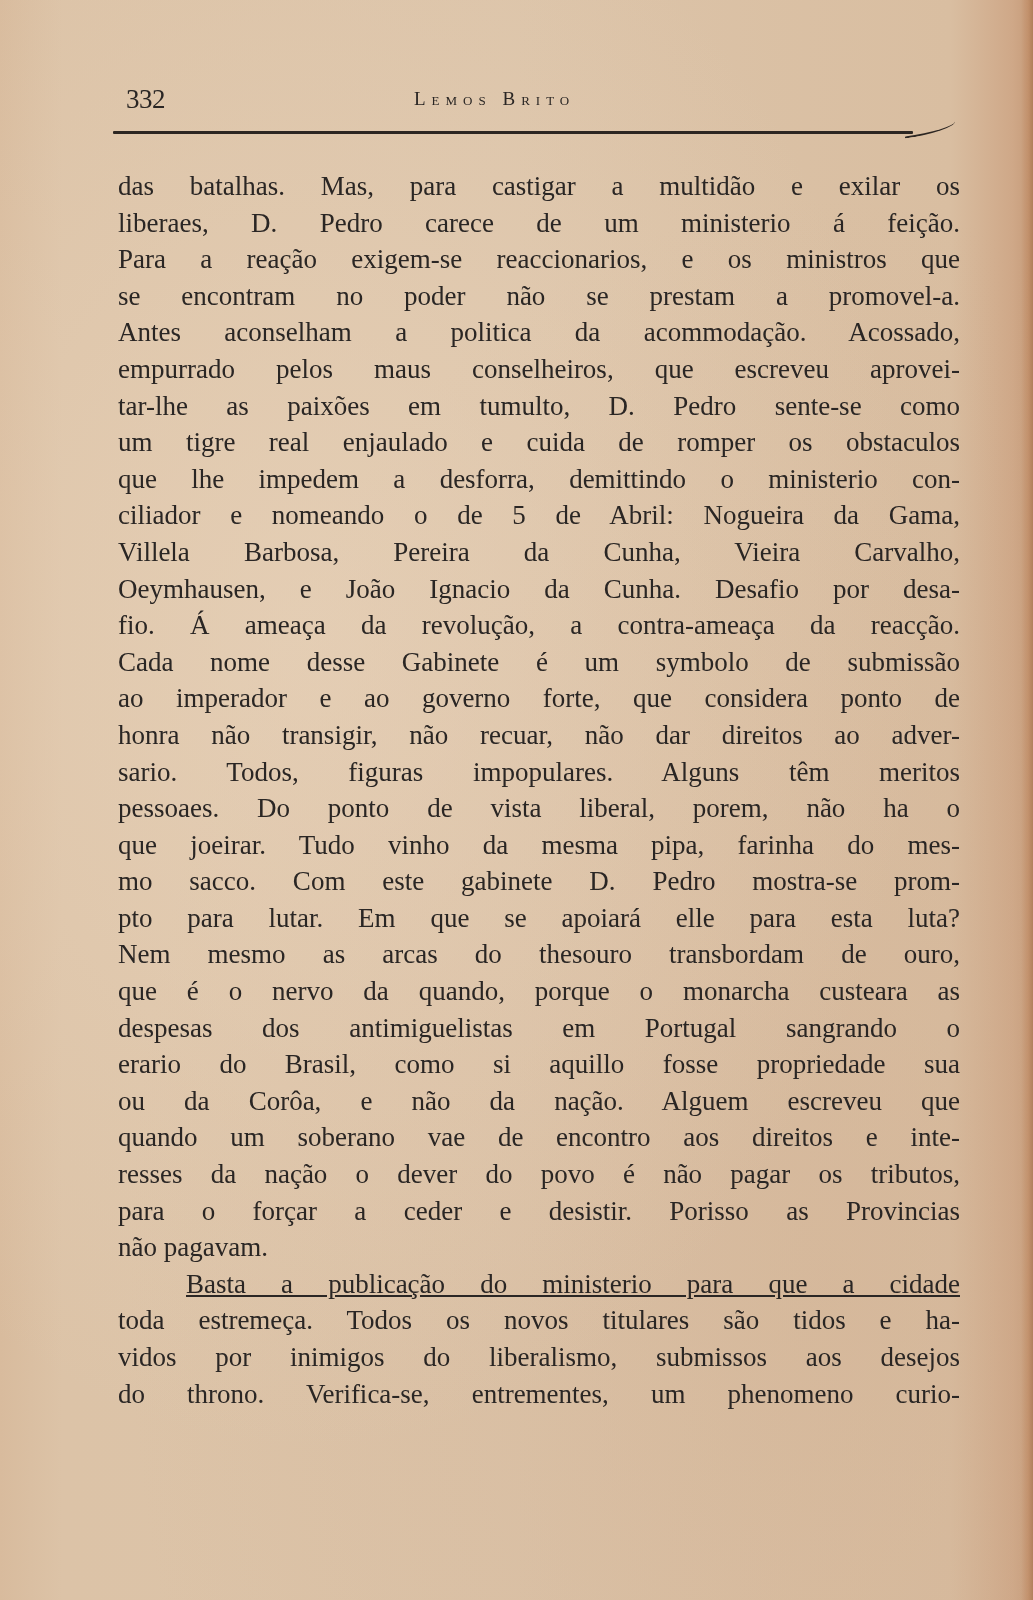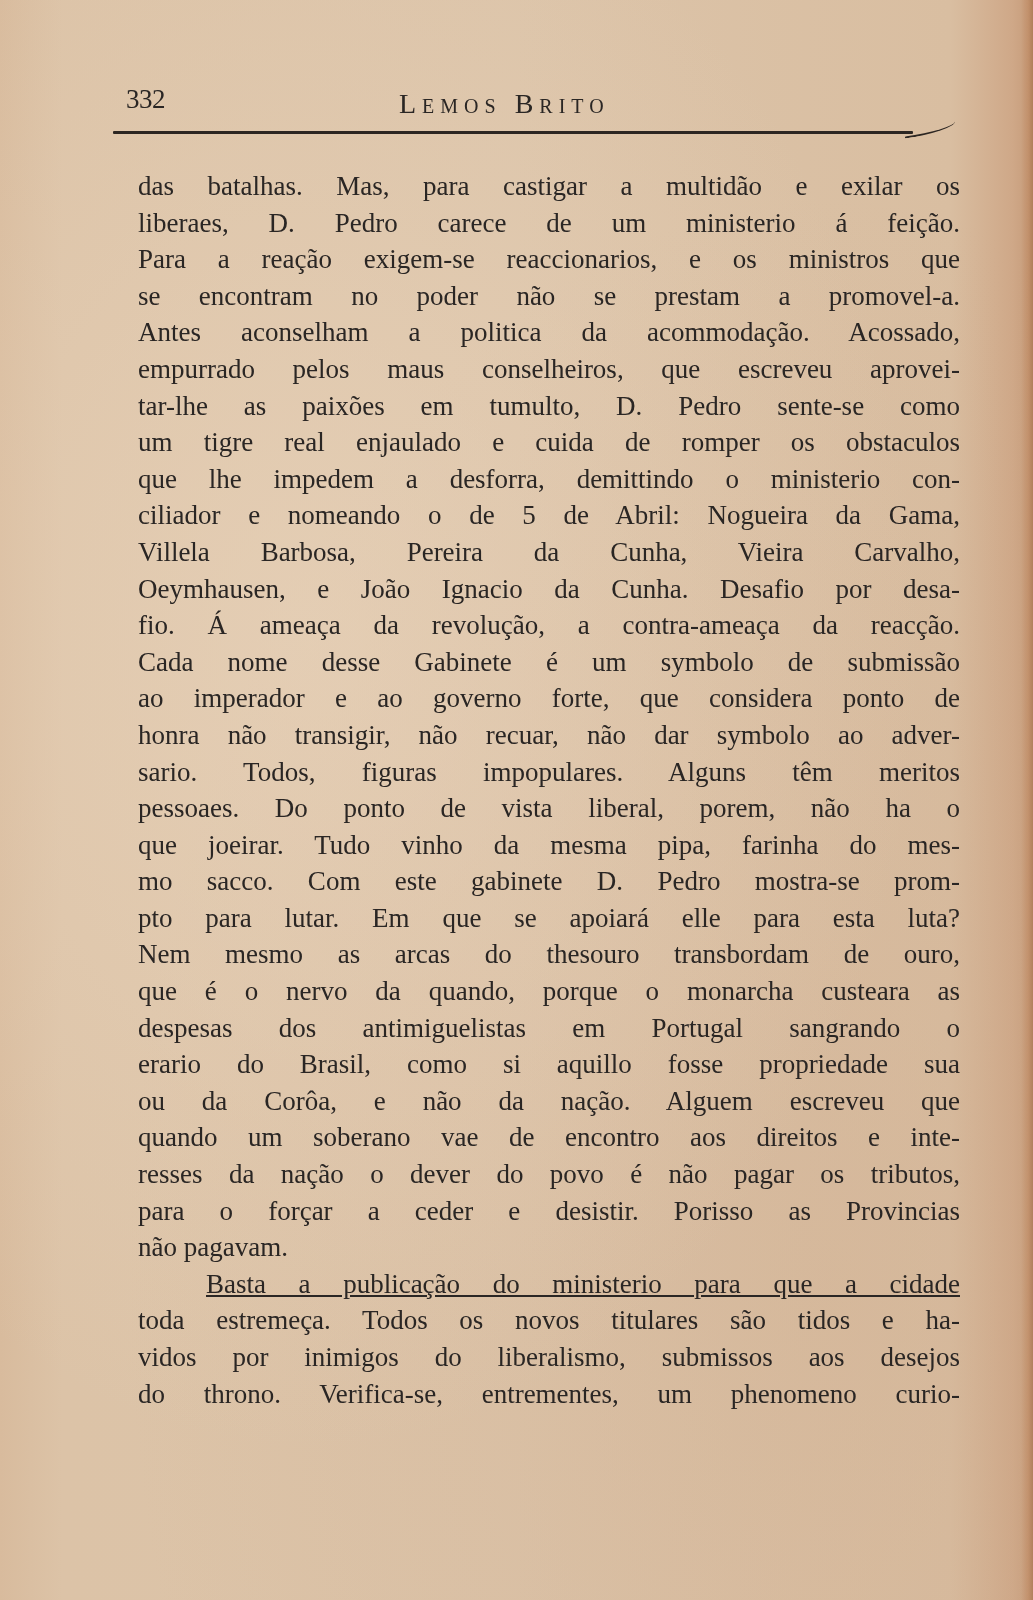--- a/index.html
+++ b/index.html
@@ -36,22 +36,22 @@
     .page-number {
       position: absolute;
       left: 0; top: 0;
       font-size: 27px;
       color: #2a2624;
       letter-spacing: -0.5px;
       margin-left: 12px;
     }
     .running-head {
       position: absolute;
-      left: 285px; top: 4px;
-      font-size: 28px;
+      left: 300px; top: 4px;
+      font-size: 19px;
       color: #2a2624;
       letter-spacing: 6px;
       font-variant: small-caps;
     }
     .rule {
       position: absolute;
       left: 113px;
       top: 131px;
       width: 800px;
       height: 3px;
@@ -76,21 +76,20 @@
       font-size: 27px;
       line-height: 36.6px;
       color: #2a2624;
     }
     .line {
       display: block;
       white-space: nowrap;
       text-align: justify;
       text-align-last: justify;
       height: 36.6px;
-      margin-left: 20px;
     }
     .line.last {
       text-align-last: left;
     }
     .line.indent {
       padding-left: 68px;
       text-decoration: underline;
     }
   </style>
 </head>
@@ -115,21 +114,21 @@
     <span class="line">empurrado pelos maus conselheiros, que escreveu aprovei-</span>
     <span class="line">tar-lhe as paixões em tumulto, D. Pedro sente-se como</span>
     <span class="line">um tigre real enjaulado e cuida de romper os obstaculos</span>
     <span class="line">que lhe impedem a desforra, demittindo o ministerio con-</span>
     <span class="line">ciliador e nomeando o de 5 de Abril:  Nogueira da Gama,</span>
     <span class="line">Villela Barbosa, Pereira da Cunha, Vieira Carvalho,</span>
     <span class="line">Oeymhausen, e João Ignacio da Cunha.  Desafio por desa-</span>
     <span class="line">fio.  Á ameaça da revolução, a contra-ameaça da reacção.</span>
     <span class="line">Cada nome desse Gabinete é um symbolo de submissão</span>
     <span class="line">ao imperador e ao governo forte, que considera ponto de</span>
-    <span class="line">honra não transigir, não recuar, não dar symbolo ao adver-</span>
+    <span class="line">honra não transigir, não recuar, não dar direitos ao adver-</span>
     <span class="line">sario.  Todos, figuras impopulares.  Alguns têm meritos</span>
     <span class="line">pessoaes.  Do ponto de vista liberal, porem, não ha o</span>
     <span class="line">que joeirar.  Tudo vinho da mesma pipa, farinha do mes-</span>
     <span class="line">mo sacco.  Com este gabinete D. Pedro mostra-se prom-</span>
     <span class="line">pto para lutar.  Em que se apoiará elle para esta luta?</span>
     <span class="line">Nem mesmo as arcas do thesouro transbordam de ouro,</span>
     <span class="line">que é o nervo da quando, porque o monarcha custeara as</span>
     <span class="line">despesas dos antimiguelistas em Portugal sangrando o</span>
     <span class="line">erario do Brasil, como si aquillo fosse propriedade sua</span>
     <span class="line">ou da Corôa, e não da nação.  Alguem escreveu que</span>

